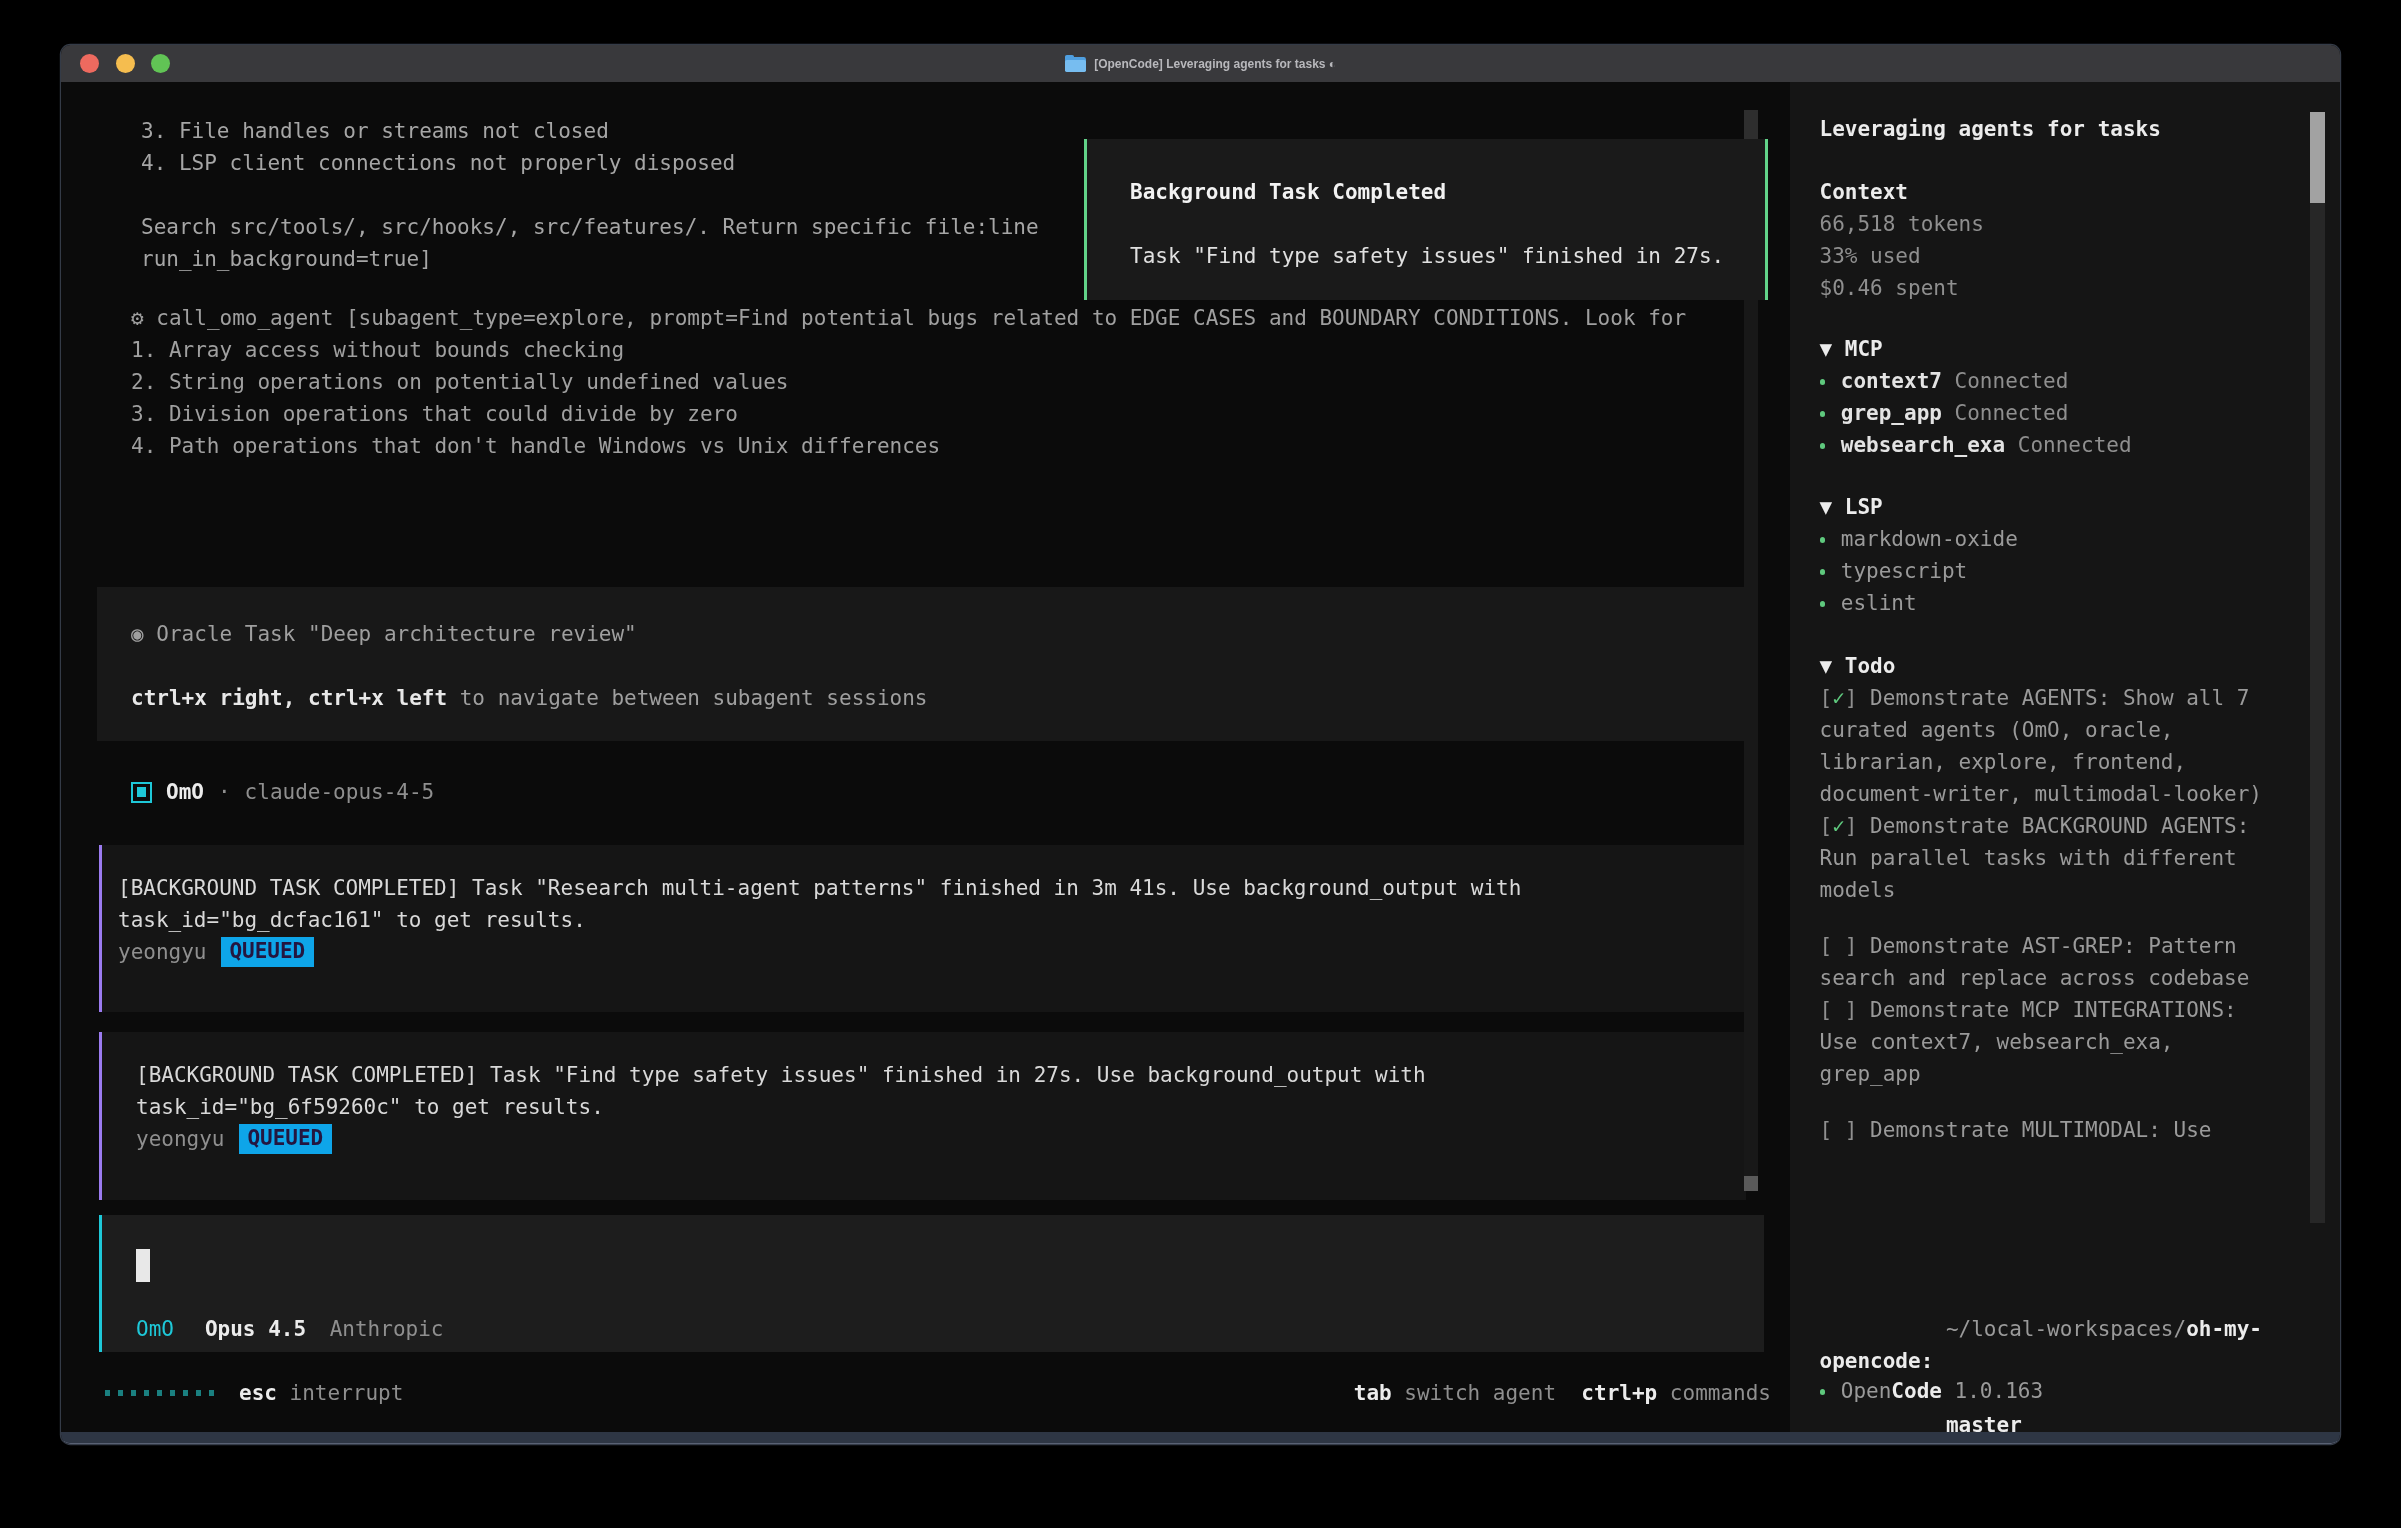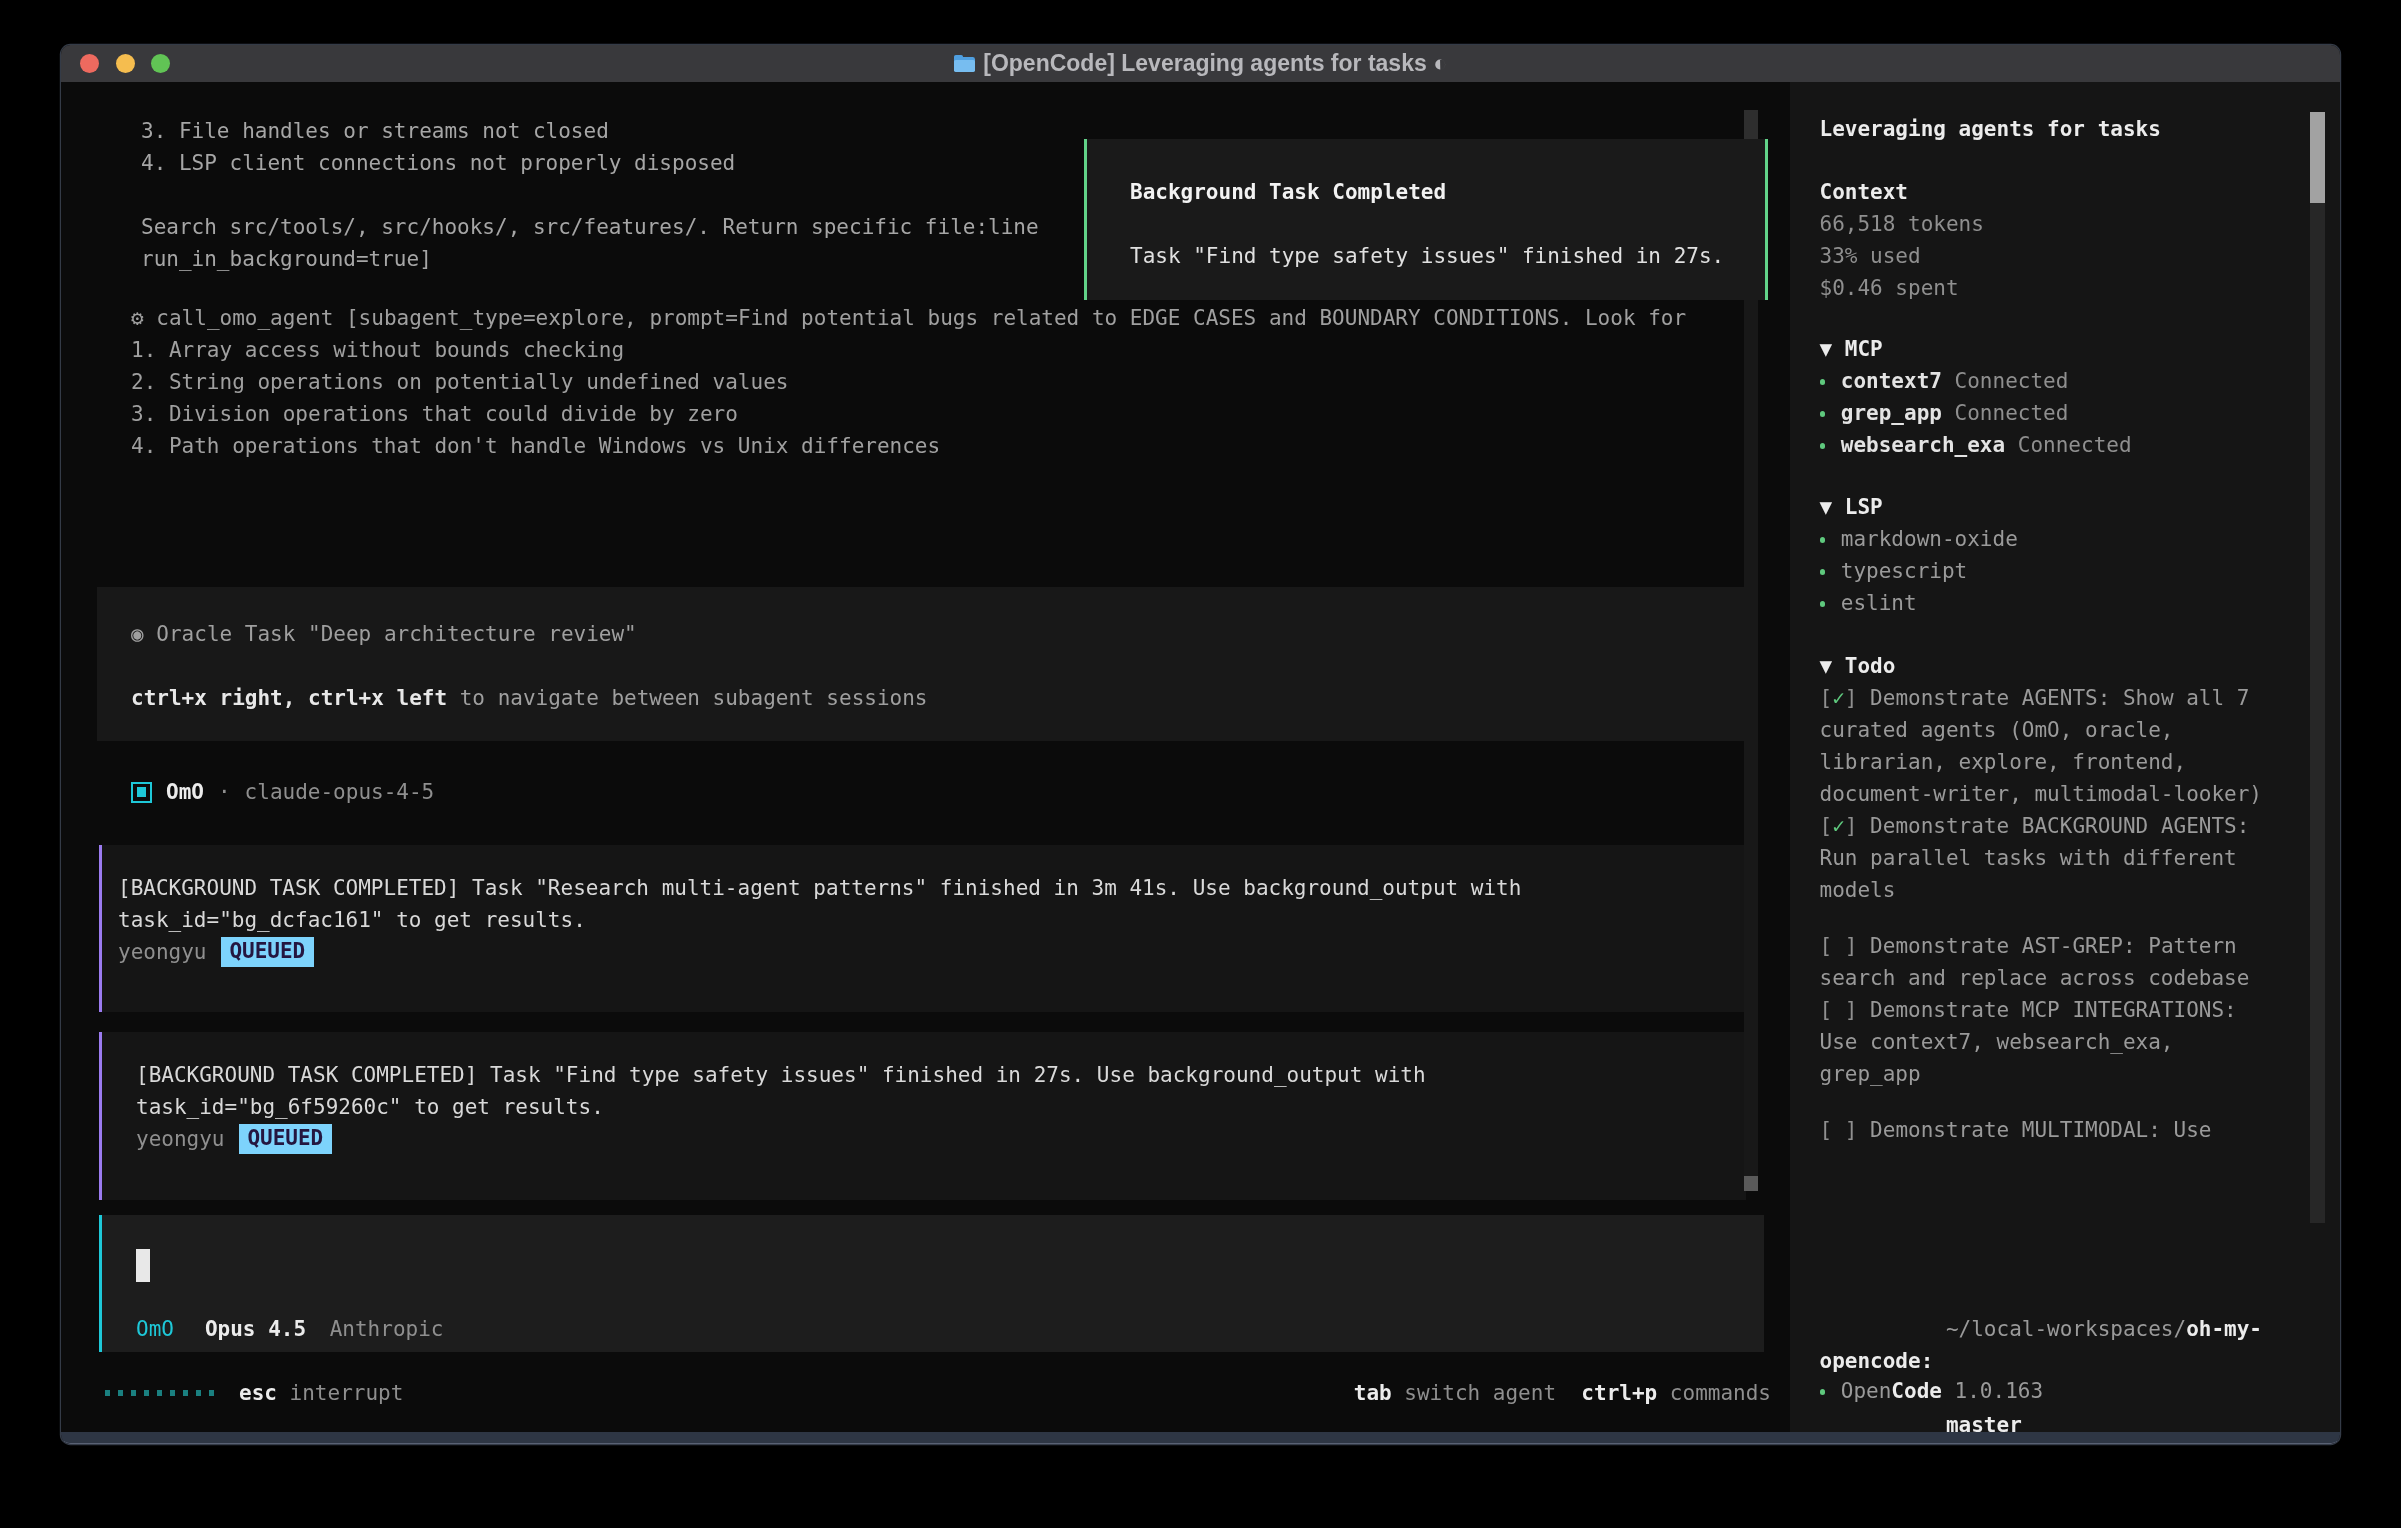--- a/index.html
+++ b/index.html
@@ -5,21 +5,21 @@
   html,body{margin:0;padding:0;background:#000;}
   .screen{position:relative;width:2401px;height:1528px;background:#000;overflow:hidden;
           font-family:"DejaVu Sans Mono","Liberation Mono",monospace;font-size:21px;color:#a6a6a6;}
   .window{position:absolute;left:61px;top:45px;width:2279px;height:1399px;background:#0b0b0b;
           border-radius:9.5px;box-shadow:0 0 0 1.2px #343b47;overflow:hidden;}
   .titlebar{position:absolute;left:0;top:0;right:0;height:37px;background:#39393c;
             display:flex;align-items:center;font-family:"Liberation Sans",sans-serif;}
   .traffic{display:flex;gap:16.5px;margin-left:19px;}
   .tl{width:19px;height:19px;border-radius:50%;}
   .tl.red{background:#ee6a5f;} .tl.yellow{background:#f5bd4f;} .tl.green{background:#61c455;}
-  .titletext{position:absolute;left:0;right:0;text-align:center;color:#b8b8bc;font-weight:700;font-size:23px;
+  .titletext{position:absolute;left:0;right:0;text-align:center;color:#b8b8bc;font-weight:700;font-size:12px;
              display:flex;justify-content:center;align-items:center;gap:8.3px;pointer-events:none;}
   .folder-ico{width:21px;height:17.7px;display:inline-block;position:relative;}
   .folder-ico .back{position:absolute;left:0;top:2.4px;width:21px;height:15.4px;background:#4f9fe0;border-radius:2.4px;}
   .folder-ico .tab{position:absolute;left:0;top:0;width:9.5px;height:4.7px;background:#4f9fe0;border-radius:1.8px 1.8px 0 0;}
   .folder-ico .front{position:absolute;left:0;top:5.3px;width:21px;height:12.4px;background:#77bdf0;border-radius:1.8px;}
   .content{position:absolute;left:0;top:37px;right:0;bottom:11.8px;}
   .main{position:absolute;left:0;top:0;width:1729px;bottom:0;background:#0b0b0b;}
   .sidebar{position:absolute;left:1729px;top:0;width:550px;bottom:0;background:#151515;}
   .win-footer{position:absolute;left:0;right:0;bottom:0;height:11.8px;background:#2e3644;
               border-radius:0 0 8.3px 8.3px;border-bottom:1.8px solid #596174;box-sizing:border-box;}
@@ -28,21 +28,21 @@
   .transcript-top{position:absolute;left:80px;top:32.5px;}
   .tool-call{position:absolute;left:70px;top:220px;color:#a0a0a0;}
   .oracle-box{position:absolute;left:36px;top:505px;width:1650px;height:154px;background:#181818;
               box-sizing:border-box;padding:31px 0 0 34px;color:#9f9f9f;}
   .agent-header{position:absolute;left:70px;top:694px;height:32px;display:flex;align-items:center;gap:14px;}
   .agent-ico{width:21px;height:21px;border:2.4px solid #1ec8d8;box-sizing:border-box;display:flex;align-items:center;justify-content:center;}
   .agent-ico .in{width:9.5px;height:9.5px;background:#1ec8d8;}
   .task-box{position:absolute;left:38px;width:1647px;background:#151515;border-left:3px solid #9b7bf0;
             box-sizing:border-box;padding:27px 0 0 34px;color:#d9d9d9;}
   .task-box .author-row{display:flex;align-items:center;line-height:32px;}
-  .badge{display:inline-block;background:#7dd3fc;color:#241640;font-weight:700;padding:0 8.9px;margin-left:14px;line-height:29.5px;}
+  .badge{display:inline-block;background:#0ea5e9;color:#241640;font-weight:700;padding:0 8.9px;margin-left:14px;line-height:29.5px;}
   .toast{position:absolute;left:1023px;top:57px;width:684px;height:161px;background:#1a1a1a;
          border-left:3px solid #62d389;border-right:3px solid #62d389;box-sizing:border-box;
          padding:37px 0 0 43px;z-index:5;}
   .toast .t1{color:#f2f2f2;font-weight:700;line-height:32px;}
   .toast .t2{color:#e0e0e0;line-height:32px;margin-top:32px;white-space:pre;}
   .input-box{position:absolute;left:38px;top:1133px;width:1665px;height:137px;background:#1d1d1d;
              border-left:3px solid #1ec8d8;box-sizing:border-box;}
   .cursor{position:absolute;left:34px;top:34px;width:13.6px;height:32.5px;background:#e8e8e8;}
   .model-row{position:absolute;left:34px;top:98px;display:flex;align-items:center;line-height:32px;}
   .statusbar{position:absolute;left:0;right:0;top:1295px;height:32px;}

